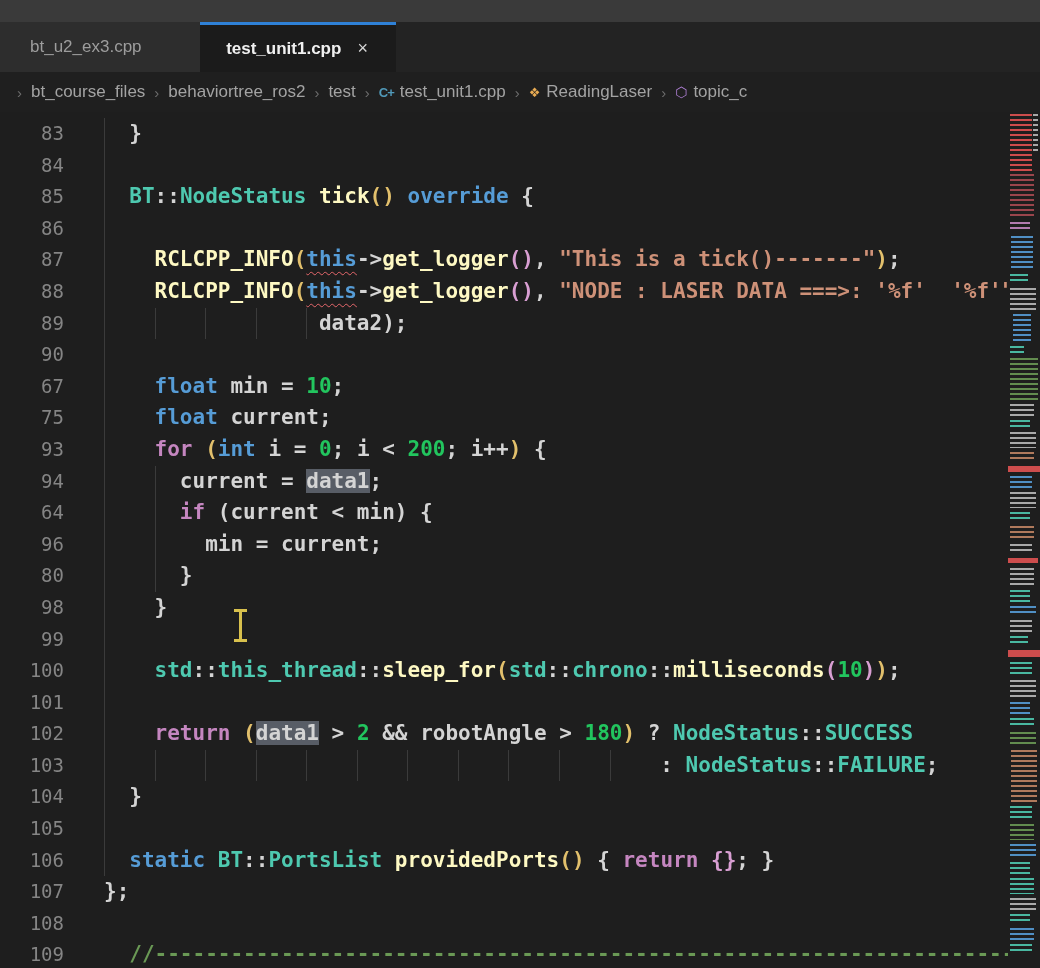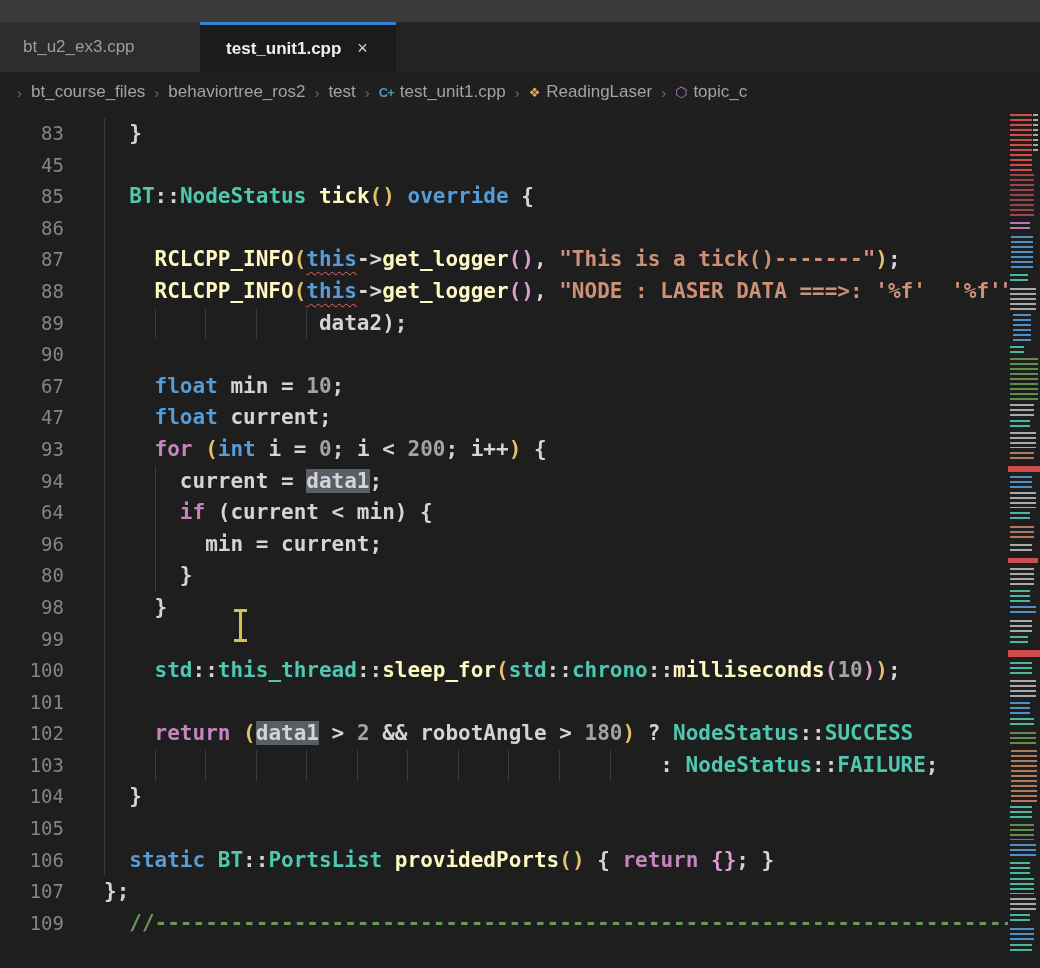--- a/index.html
+++ b/index.html
@@ -2,21 +2,21 @@
 <html><head>
 <meta charset="utf-8">
 <style>
   * { margin:0; padding:0; box-sizing:border-box; }
   html,body { width:1040px; height:968px; overflow:hidden; background:#1e1e1e;
               font-family:"Liberation Sans", sans-serif; }
 
   .titlebar { height:22px; background:#3a3a3a; }
 
   .tabbar { height:50px; background:#232323; display:flex; align-items:stretch; }
-  .tab { display:flex; align-items:center; padding:0 23px; font-size:17px; cursor:pointer; }
+  .tab { display:flex; align-items:center; padding:0 30px; font-size:17px; cursor:pointer; }
   .tab.inactive { width:200px; background:#2d2d2d; color:#9d9d9d; }
   .tab.active   { width:196px; background:#1b1b1b; color:#f0f0f0; border-top:3px solid #2f81d7; font-weight:bold; justify-content:center; gap:14px; }
   .tab .close { font-weight:normal; color:#d6d6d6; font-size:18px; padding:0 2px; }
 
   .breadcrumbs { height:40px; background:#1f1f1f; display:flex; align-items:center;
                  color:#a3a3a3; font-size:17px; padding-left:8px; white-space:nowrap; overflow:hidden; }
   .bc-sep { color:#6d6d6d; margin:0 9px; font-size:15px; }
   .bc-item { display:flex; align-items:center; gap:6px; cursor:pointer; }
   .bc-icon { font-style:normal; font-size:14px; line-height:1; }
   .bc-icon.cpp    { color:#519aba; font-weight:bold; font-size:13px; }
@@ -29,21 +29,21 @@
   .editor { position:relative; height:856px; background:#1e1e1e; overflow:hidden; }
   .code { position:absolute; left:0; top:6px; right:0; }
   .code-line { display:flex; height:31.6px; line-height:31.6px; white-space:pre;
                font-family:"DejaVu Sans Mono", monospace; }
   .ln { width:64px; text-align:right; color:#858585; font-size:19px; flex:0 0 64px;
         font-weight:400; user-select:none; }
   .ltext { position:relative; padding-left:40px; font-size:21px; font-weight:bold; color:#d4d4d4; flex:1; overflow:visible; }
   .guide { position:absolute; top:0; bottom:0; width:1px; background:#3b3b3b; }
 
   .tk-d{color:#d4d4d4} .tk-k{color:#569cd6} .tk-c{color:#c586c0} .tk-t{color:#4ec9b0}
-  .tk-f{color:#fef9c3} .tk-s{color:#ce9178} .tk-n{color:#a3a3a3} .tk-m{color:#6a9955}
+  .tk-f{color:#fef9c3} .tk-s{color:#ce9178} .tk-n{color:#22c55e} .tk-m{color:#6a9955}
   .tk-g{color:#e2c06c} .tk-o{color:#d99fd3}
   .tk-hl{color:#d4d4d4; background:#585d66;}
   .tk-th{color:#569cd6; text-decoration:underline wavy #e4676b 1px; text-underline-offset:5px;}
 
   .minimap { position:absolute; right:0; top:0; width:32px; height:856px; background:#1e1e1e; }
   .mm-band { position:absolute; opacity:.9;
              background-image:repeating-linear-gradient(180deg, rgba(30,30,30,0) 0 2px, #1e1e1e 2px 5px); }
   .mm-solid { background-image:none; }
   .c-red{background-color:#e05252} .c-red2{background-color:#a84a52} .c-orange{background-color:#c08463}
   .c-teal{background-color:#4ec9b0} .c-blue{background-color:#569cd6} .c-gray{background-color:#b9b9b9}
@@ -94,44 +94,45 @@
     <span class="bc-sep">›</span>
     <span class="bc-item">
       <i class="bc-icon method"></i>
       <span>topic_c</span>
     </span>
   </div>
 
 <div class="editor">
   <div class="code">
       <div class="code-line"><div class="ln">83</div><div class="ltext"><i class="guide" style="left: 40px;"></i><span class="tk-d">  }</span></div></div>
-      <div class="code-line"><div class="ln">45</div><div class="ltext"><i class="guide" style="left: 40px;"></i></div></div>
+      <div class="code-line"><div class="ln">84</div><div class="ltext"><i class="guide" style="left: 40px;"></i></div></div>
       <div class="code-line"><div class="ln">85</div><div class="ltext"><i class="guide" style="left: 40px;"></i><span class="tk-d">  </span><span class="tk-t">BT</span><span class="tk-d">::</span><span class="tk-t">NodeStatus</span><span class="tk-d"> </span><span class="tk-f">tick</span><span class="tk-g">()</span><span class="tk-d"> </span><span class="tk-k">override</span><span class="tk-d"> {</span></div></div>
       <div class="code-line"><div class="ln">86</div><div class="ltext"><i class="guide" style="left: 40px;"></i></div></div>
       <div class="code-line"><div class="ln">87</div><div class="ltext"><i class="guide" style="left: 40px;"></i><span class="tk-d">    </span><span class="tk-f">RCLCPP_INFO</span><span class="tk-g">(</span><span class="tk-th">this</span><span class="tk-d">-&gt;</span><span class="tk-f">get_logger</span><span class="tk-o">()</span><span class="tk-d">, </span><span class="tk-s">"This is a tick()-------"</span><span class="tk-g">)</span><span class="tk-d">;</span></div></div>
       <div class="code-line"><div class="ln">88</div><div class="ltext"><i class="guide" style="left: 40px;"></i><span class="tk-d">    </span><span class="tk-f">RCLCPP_INFO</span><span class="tk-g">(</span><span class="tk-th">this</span><span class="tk-d">-&gt;</span><span class="tk-f">get_logger</span><span class="tk-o">()</span><span class="tk-d">, </span><span class="tk-s">"NODE : LASER DATA ===&gt;: '%f'  '%f'"</span><span class="tk-d">,</span></div></div>
       <div class="code-line"><div class="ln">89</div><div class="ltext"><i class="guide" style="left: 40px;"></i><i class="guide" style="left: 90.56px;"></i><i class="guide" style="left: 141.12px;"></i><i class="guide" style="left: 191.68px;"></i><i class="guide" style="left: 242.24px;"></i><span class="tk-d">                 </span><span class="tk-d">data2</span><span class="tk-d">);</span></div></div>
       <div class="code-line"><div class="ln">90</div><div class="ltext"><i class="guide" style="left: 40px;"></i></div></div>
       <div class="code-line"><div class="ln">67</div><div class="ltext"><i class="guide" style="left: 40px;"></i><span class="tk-d">    </span><span class="tk-k">float</span><span class="tk-d"> min = </span><span class="tk-n">10</span><span class="tk-d">;</span></div></div>
-      <div class="code-line"><div class="ln">47</div><div class="ltext"><i class="guide" style="left: 40px;"></i><span class="tk-d">    </span><span class="tk-k">float</span><span class="tk-d"> current;</span></div></div>
+      <div class="code-line"><div class="ln">75</div><div class="ltext"><i class="guide" style="left: 40px;"></i><span class="tk-d">    </span><span class="tk-k">float</span><span class="tk-d"> current;</span></div></div>
       <div class="code-line"><div class="ln">93</div><div class="ltext"><i class="guide" style="left: 40px;"></i><span class="tk-d">    </span><span class="tk-c">for</span><span class="tk-d"> </span><span class="tk-g">(</span><span class="tk-k">int</span><span class="tk-d"> i = </span><span class="tk-n">0</span><span class="tk-d">; i &lt; </span><span class="tk-n">200</span><span class="tk-d">; i++</span><span class="tk-g">)</span><span class="tk-d"> {</span></div></div>
       <div class="code-line"><div class="ln">94</div><div class="ltext"><i class="guide" style="left: 40px;"></i><i class="guide" style="left: 90.56px;"></i><span class="tk-d">      current = </span><span class="tk-hl">data1</span><span class="tk-d">;</span></div></div>
       <div class="code-line"><div class="ln">64</div><div class="ltext"><i class="guide" style="left: 40px;"></i><i class="guide" style="left: 90.56px;"></i><span class="tk-d">      </span><span class="tk-c">if</span><span class="tk-d"> (current &lt; min) {</span></div></div>
       <div class="code-line"><div class="ln">96</div><div class="ltext"><i class="guide" style="left: 40px;"></i><i class="guide" style="left: 90.56px;"></i><span class="tk-d">        min = current;</span></div></div>
       <div class="code-line"><div class="ln">80</div><div class="ltext"><i class="guide" style="left: 40px;"></i><i class="guide" style="left: 90.56px;"></i><span class="tk-d">      }</span></div></div>
       <div class="code-line"><div class="ln">98</div><div class="ltext"><i class="guide" style="left: 40px;"></i><span class="tk-d">    }</span></div></div>
       <div class="code-line"><div class="ln">99</div><div class="ltext"><i class="guide" style="left: 40px;"></i></div></div>
       <div class="code-line"><div class="ln">100</div><div class="ltext"><i class="guide" style="left: 40px;"></i><span class="tk-d">    </span><span class="tk-t">std</span><span class="tk-d">::</span><span class="tk-t">this_thread</span><span class="tk-d">::</span><span class="tk-f">sleep_for</span><span class="tk-g">(</span><span class="tk-t">std</span><span class="tk-d">::</span><span class="tk-t">chrono</span><span class="tk-d">::</span><span class="tk-f">milliseconds</span><span class="tk-o">(</span><span class="tk-n">10</span><span class="tk-o">)</span><span class="tk-g">)</span><span class="tk-d">;</span></div></div>
       <div class="code-line"><div class="ln">101</div><div class="ltext"><i class="guide" style="left: 40px;"></i></div></div>
       <div class="code-line"><div class="ln">102</div><div class="ltext"><i class="guide" style="left: 40px;"></i><span class="tk-d">    </span><span class="tk-c">return</span><span class="tk-d"> </span><span class="tk-g">(</span><span class="tk-hl">data1</span><span class="tk-d"> &gt; </span><span class="tk-n">2</span><span class="tk-d"> &amp;&amp; robotAngle &gt; </span><span class="tk-n">180</span><span class="tk-g">)</span><span class="tk-d"> ? </span><span class="tk-t">NodeStatus</span><span class="tk-d">::</span><span class="tk-t">SUCCESS</span></div></div>
       <div class="code-line"><div class="ln">103</div><div class="ltext"><i class="guide" style="left: 40px;"></i><i class="guide" style="left: 90.56px;"></i><i class="guide" style="left: 141.12px;"></i><i class="guide" style="left: 191.68px;"></i><i class="guide" style="left: 242.24px;"></i><i class="guide" style="left: 292.8px;"></i><i class="guide" style="left: 343.36px;"></i><i class="guide" style="left: 393.92px;"></i><i class="guide" style="left: 444.48px;"></i><i class="guide" style="left: 495.04px;"></i><i class="guide" style="left: 545.6px;"></i><span class="tk-d">                                            </span><span class="tk-d">: </span><span class="tk-t">NodeStatus</span><span class="tk-d">::</span><span class="tk-t">FAILURE</span><span class="tk-d">;</span></div></div>
       <div class="code-line"><div class="ln">104</div><div class="ltext"><i class="guide" style="left: 40px;"></i><span class="tk-d">  }</span></div></div>
       <div class="code-line"><div class="ln">105</div><div class="ltext"><i class="guide" style="left: 40px;"></i></div></div>
       <div class="code-line"><div class="ln">106</div><div class="ltext"><i class="guide" style="left: 40px;"></i><span class="tk-d">  </span><span class="tk-k">static</span><span class="tk-d"> </span><span class="tk-t">BT</span><span class="tk-d">::</span><span class="tk-t">PortsList</span><span class="tk-d"> </span><span class="tk-f">providedPorts</span><span class="tk-g">()</span><span class="tk-d"> { </span><span class="tk-c">return</span><span class="tk-d"> </span><span class="tk-o">{}</span><span class="tk-d">; }</span></div></div>
       <div class="code-line"><div class="ln">107</div><div class="ltext"><span class="tk-d">};</span></div></div>
+      <div class="code-line"><div class="ln">108</div><div class="ltext"></div></div>
       <div class="code-line"><div class="ln">109</div><div class="ltext"><span class="tk-d">  </span><span class="tk-m">//---------------------------------------------------------------------------</span></div></div>
     </div>
   <div class="minimap">
       <div class="mm-band c-red" style="top: 2px; left: 2px; width: 22px; height: 58px;"></div>
       <div class="mm-band c-gray" style="top: 2px; left: 25px; width: 5px; height: 40px;"></div>
       <div class="mm-band c-red2" style="top: 62px; left: 2px; width: 24px; height: 44px;"></div>
       <div class="mm-band c-purple" style="top: 110px; left: 2px; width: 20px; height: 10px;"></div>
       <div class="mm-band c-blue" style="top: 124px; left: 3px; width: 22px; height: 34px;"></div>
       <div class="mm-band c-teal" style="top: 162px; left: 2px; width: 18px; height: 10px;"></div>
       <div class="mm-band c-gray" style="top: 176px; left: 2px; width: 26px; height: 22px;"></div>

